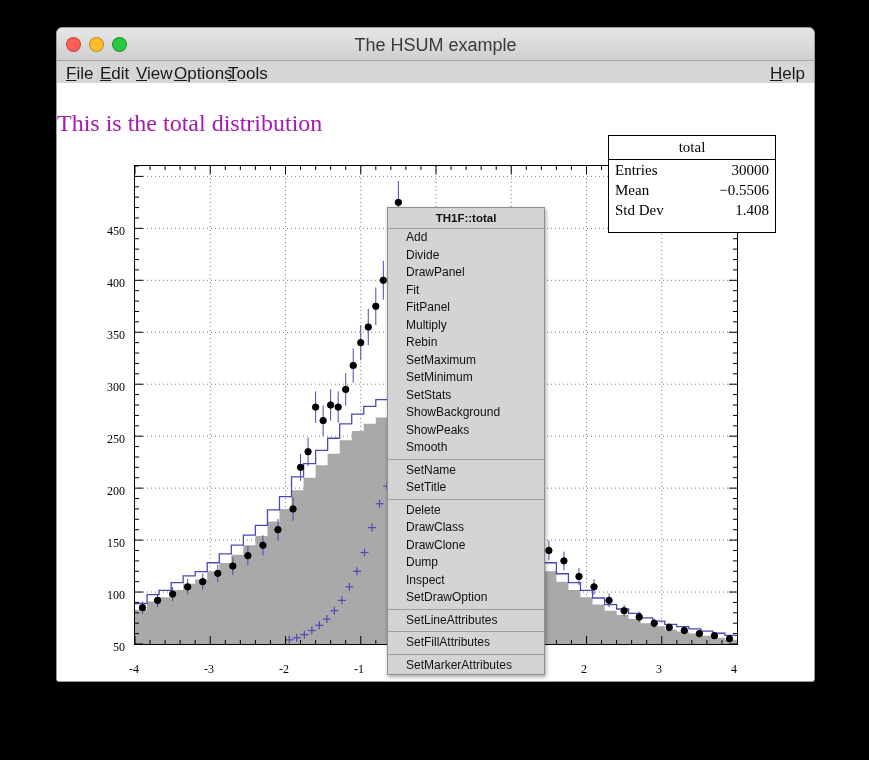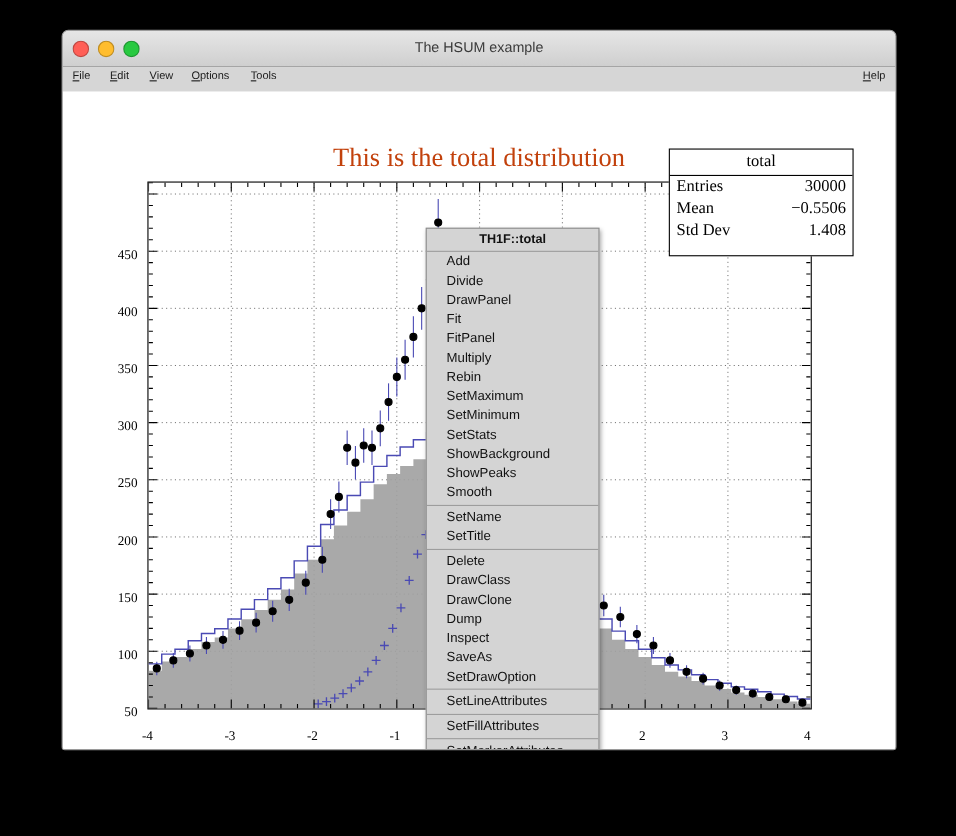--- a/index.html
+++ b/index.html
@@ -36,21 +36,21 @@
     height: 32px;
     background: linear-gradient(to bottom, #e6e6e6, #cfcfcf);
     border-bottom: 1px solid #a5a5a5;
     border-radius: 5px 5px 0 0;
   }
   .title-text {
     position: absolute;
     left: 0; right: 0;
     top: 7px;
     text-align: center;
-    font-size: 13px;
+    font-size: 18px;
     color: #3a3a3a;
   }
   .traffic {
     position: absolute;
     left: 9px;
     top: 9px;
     display: flex;
     gap: 8px;
   }
   .dot {
@@ -62,21 +62,21 @@
   .dot.red { background: #ff5f57; }
   .dot.yellow { background: #ffbd2e; }
   .dot.green { background: #28c940; }
 
   
   .menubar {
     position: relative;
     height: 22px;
     background: #d6d6d6;
     border-bottom: 1px solid #b4b4b4;
-    font-size: 10px;
+    font-size: 17px;
     color: #1a1a1a;
   }
   .menubar .mi {
     position: absolute;
     top: 3px;
     padding: 0 5px;
     cursor: default;
   }
   .menubar .mi span.u {
     text-decoration: underline;
@@ -90,25 +90,24 @@
     top: 55px;
     width: 757px;
     height: 598px;
     background: #ffffff;
   }
 
   .plot-title {
     position: absolute;
     left: 0; right: 0;
     top: 27px;
-    text-align: center;
+    text-align: left;
     font-size: 24px;
-    color: #c2410c;
+    color: #a21caf;
     font-family: "Liberation Serif", serif;
-    margin-top: 21px;
   }
 
   
   .frame {
     position: absolute;
     left: 77px;
     top: 82px;
     width: 604px;
     height: 480px;
     border: 1px solid #000;
@@ -600,21 +599,20 @@
             <div class="ctx-item">Smooth</div>
             <div class="ctx-sep"></div>
             <div class="ctx-item">SetName</div>
             <div class="ctx-item">SetTitle</div>
             <div class="ctx-sep"></div>
             <div class="ctx-item">Delete</div>
             <div class="ctx-item">DrawClass</div>
             <div class="ctx-item">DrawClone</div>
             <div class="ctx-item">Dump</div>
             <div class="ctx-item">Inspect</div>
-            <div class="ctx-item">SaveAs</div>
             <div class="ctx-item">SetDrawOption</div>
             <div class="ctx-sep"></div>
             <div class="ctx-item">SetLineAttributes</div>
             <div class="ctx-sep"></div>
             <div class="ctx-item">SetFillAttributes</div>
             <div class="ctx-sep"></div>
             <div class="ctx-item">SetMarkerAttributes</div>
           </div>
       </div>
 

